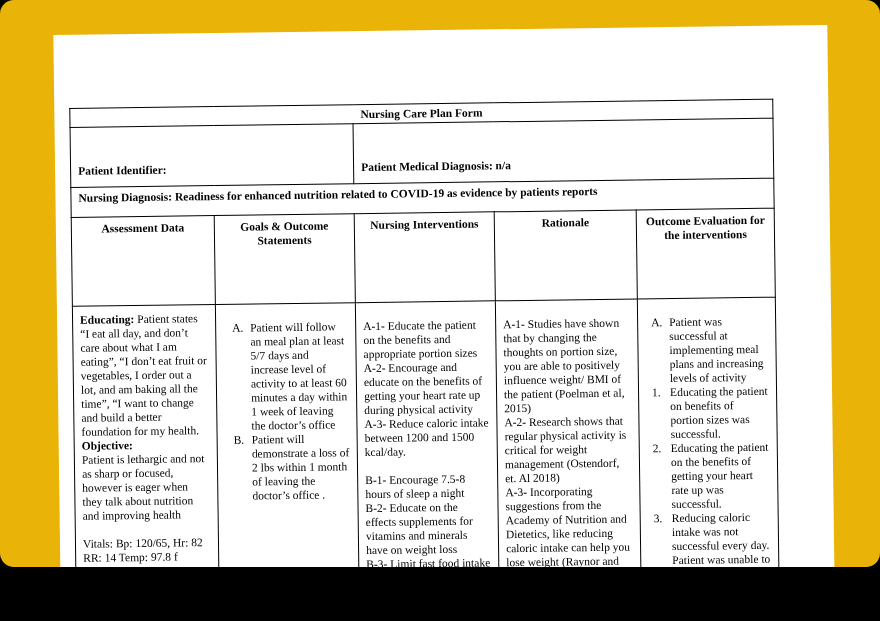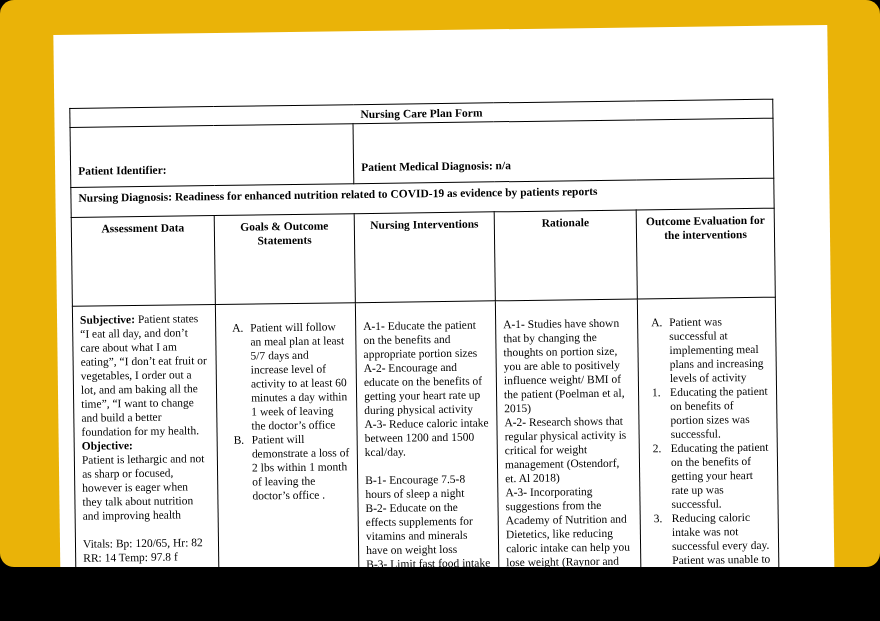--- a/index.html
+++ b/index.html
@@ -103,21 +103,21 @@
         <td class="head-cell">Assessment Data</td>
         <td class="head-cell">Goals &amp; Outcome Statements</td>
         <td class="head-cell">Nursing Interventions</td>
         <td class="head-cell">Rationale</td>
         <td class="head-cell">Outcome Evaluation for the interventions</td>
       </tr>
 
       <tr>
         <td class="content-td">
           <div class="cellbox">
-            <div><span class="b">Subjective:</span><span> Patient states “I eat all day, and don’t care about what I am eating”, “I don’t eat fruit or vegetables, I order out a lot, and am baking all the time”, “I want to change and build a better foundation for my health.</span></div>
+            <div><span class="b">Educating:</span><span> Patient states “I eat all day, and don’t care about what I am eating”, “I don’t eat fruit or vegetables, I order out a lot, and am baking all the time”, “I want to change and build a better foundation for my health.</span></div>
             <div class="b">Objective:</div>
             <div>Patient is lethargic and not as sharp or focused, however is eager when they talk about nutrition and improving health</div>
             <div class="prewrap vitals">Vitals: Bp: 120/65, Hr: 82
 RR: 14 Temp: 97.8 f
 O2: 98 RA</div>
           </div>
         </td>
 
         <td class="content-td">
           <div class="cellbox pad16 goals-box">

